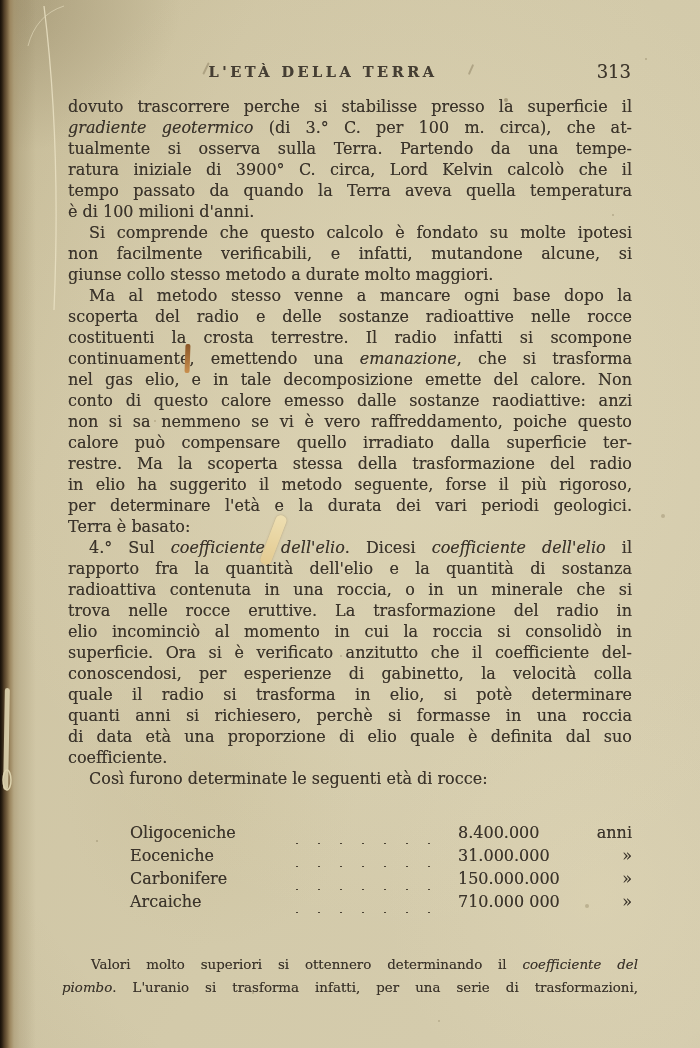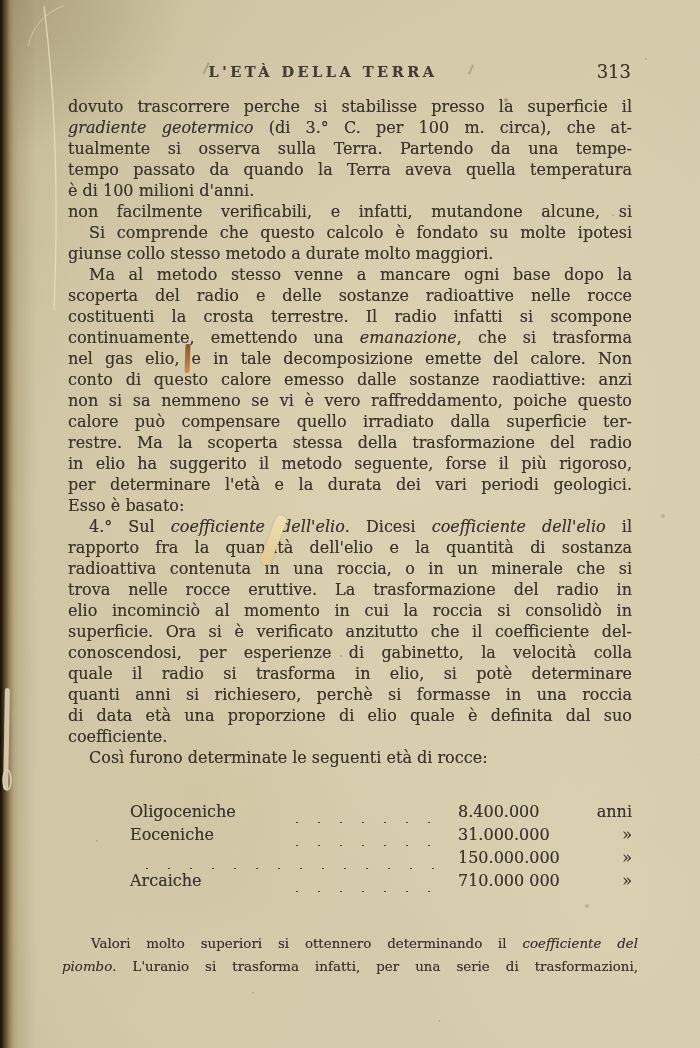--- a/index.html
+++ b/index.html
@@ -92,41 +92,42 @@
   <div class="header">
     <span class="running-title">L'ETÀ DELLA TERRA</span>
     <span class="page-number">313</span>
   </div>
 
   <div class="body-text">
     <div class="paragraph">
         <div class="tline"><span>dovuto trascorrere perche si stabilisse presso la superficie il</span></div>
         <div class="tline"><i>gradiente geotermico</i><span> (di 3.° C. per 100 m. circa), che at-</span></div>
         <div class="tline"><span>tualmente si osserva sulla Terra. Partendo da una tempe-</span></div>
+        <div class="tline"><span>ratura iniziale di 3900° C. circa, Lord Kelvin calcolò che il</span></div>
         <div class="tline"><span>tempo passato da quando la Terra aveva quella temperatura</span></div>
         <div class="tline lastline"><span>è di 100 milioni d'anni.</span></div>
       </div>
     <div class="paragraph">
+        <div class="tline indent"><span>Si comprende che questo calcolo è fondato su molte ipotesi</span></div>
         <div class="tline"><span>non facilmente verificabili, e infatti, mutandone alcune, si</span></div>
-        <div class="tline indent"><span>Si comprende che questo calcolo è fondato su molte ipotesi</span></div>
         <div class="tline lastline"><span>giunse collo stesso metodo a durate molto maggiori.</span></div>
       </div>
     <div class="paragraph">
         <div class="tline indent"><span>Ma al metodo stesso venne a mancare ogni base dopo la</span></div>
         <div class="tline"><span>scoperta del radio e delle sostanze radioattive nelle rocce</span></div>
         <div class="tline"><span>costituenti la crosta terrestre. Il radio infatti si scompone</span></div>
         <div class="tline"><span>continuamente, emettendo una </span><i>emanazione</i><span>, che si trasforma</span></div>
         <div class="tline"><span>nel gas elio, e in tale decomposizione emette del calore. Non</span></div>
         <div class="tline"><span>conto di questo calore emesso dalle sostanze raodiattive: anzi</span></div>
         <div class="tline"><span>non si sa nemmeno se vi è vero raffreddamento, poiche questo</span></div>
         <div class="tline"><span>calore può compensare quello irradiato dalla superficie ter-</span></div>
         <div class="tline"><span>restre. Ma la scoperta stessa della trasformazione del radio</span></div>
         <div class="tline"><span>in elio ha suggerito il metodo seguente, forse il più rigoroso,</span></div>
         <div class="tline"><span>per determinare l'età e la durata dei vari periodi geologici.</span></div>
-        <div class="tline lastline"><span>Esso è basato:</span></div>
+        <div class="tline lastline"><span>Terra è basato:</span></div>
       </div>
     <div class="paragraph">
         <div class="tline indent"><span>4.° Sul </span><i>coefficiente dell'elio</i><span>. Dicesi </span><i>coefficiente dell'elio</i><span> il</span></div>
         <div class="tline"><span>rapporto fra la quantità dell'elio e la quantità di sostanza</span></div>
         <div class="tline"><span>radioattiva contenuta in una roccia, o in un minerale che si</span></div>
         <div class="tline"><span>trova nelle rocce eruttive. La trasformazione del radio in</span></div>
         <div class="tline"><span>elio incominciò al momento in cui la roccia si consolidò in</span></div>
         <div class="tline"><span>superficie. Ora si è verificato anzitutto che il coefficiente del-</span></div>
         <div class="tline"><span>conoscendosi, per esperienze di gabinetto, la velocità colla</span></div>
         <div class="tline"><span>quale il radio si trasforma in elio, si potè determinare</span></div>
@@ -145,20 +146,21 @@
           <span class="age-value">8.400.000</span>
           <span class="age-unit">anni</span>
         </div>
         <div class="age-row">
           <span class="age-name">Eoceniche</span>
           <span class="dot-leader"></span>
           <span class="age-value">31.000.000</span>
           <span class="age-unit">»</span>
         </div>
         <div class="age-row">
+          <span class="age-name">Carbonifere</span>
           <span class="dot-leader"></span>
           <span class="age-value">150.000.000</span>
           <span class="age-unit">»</span>
         </div>
         <div class="age-row">
           <span class="age-name">Arcaiche</span>
           <span class="dot-leader"></span>
           <span class="age-value">710.000 000</span>
           <span class="age-unit">»</span>
         </div>

